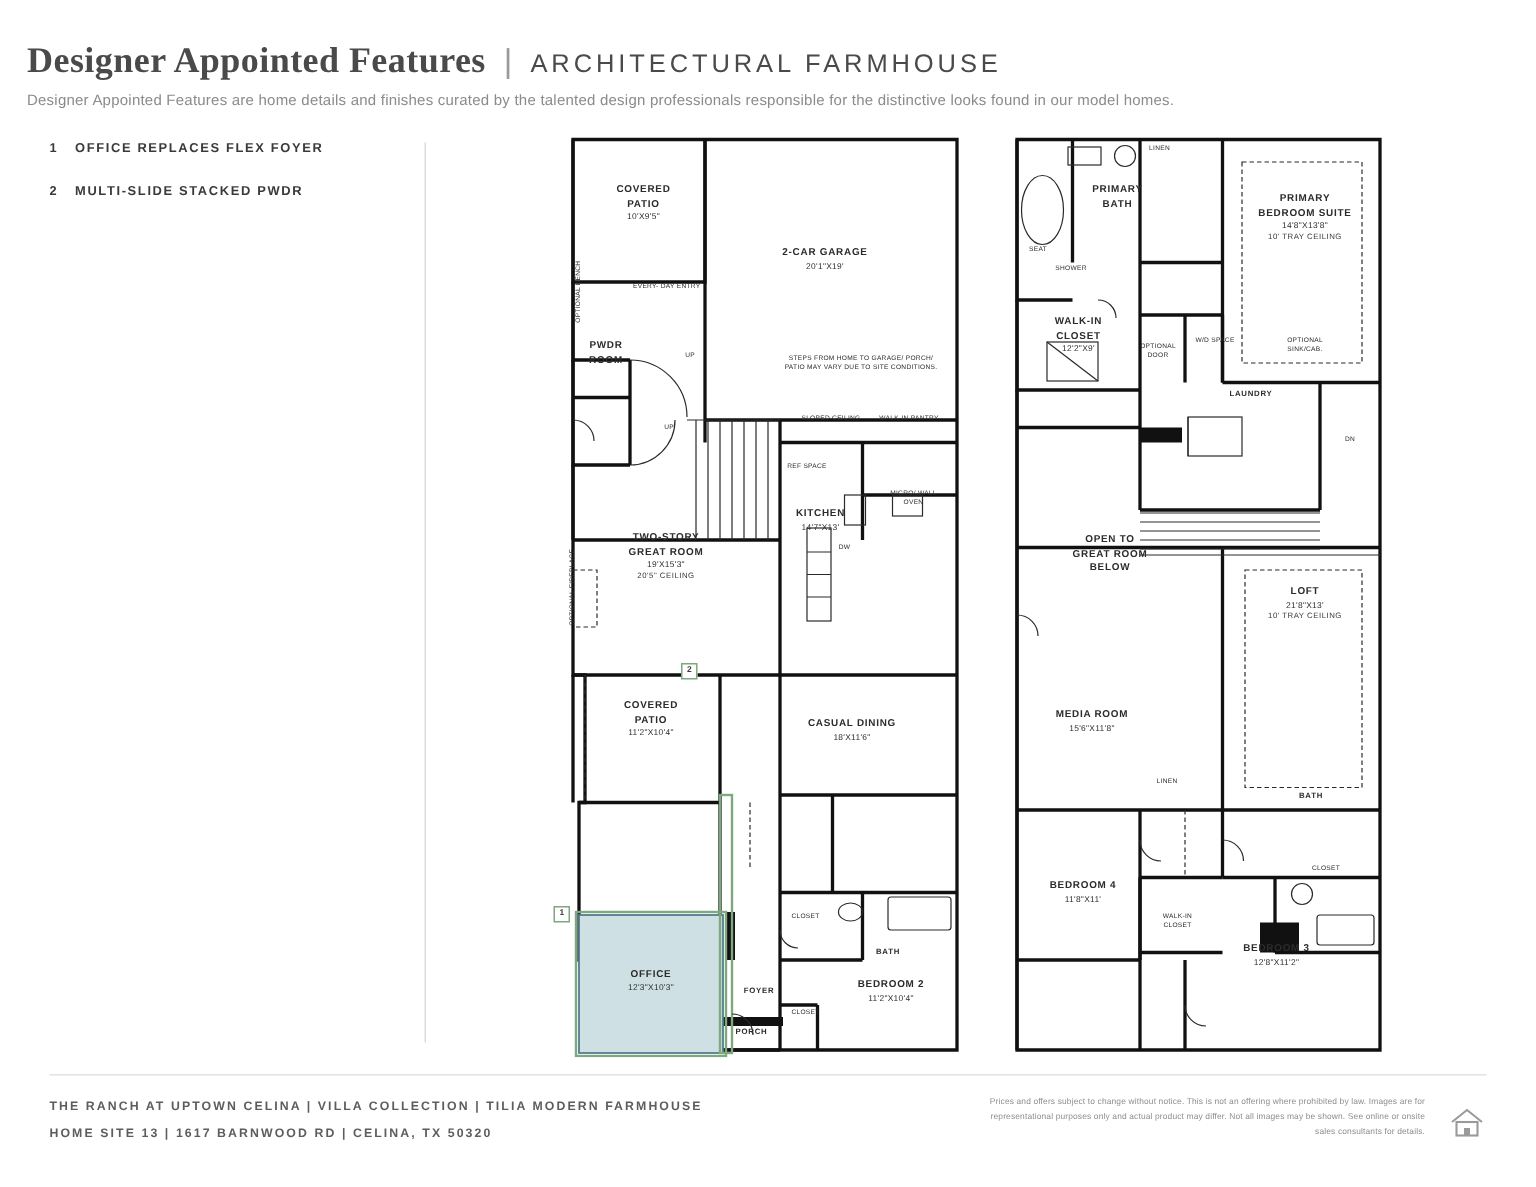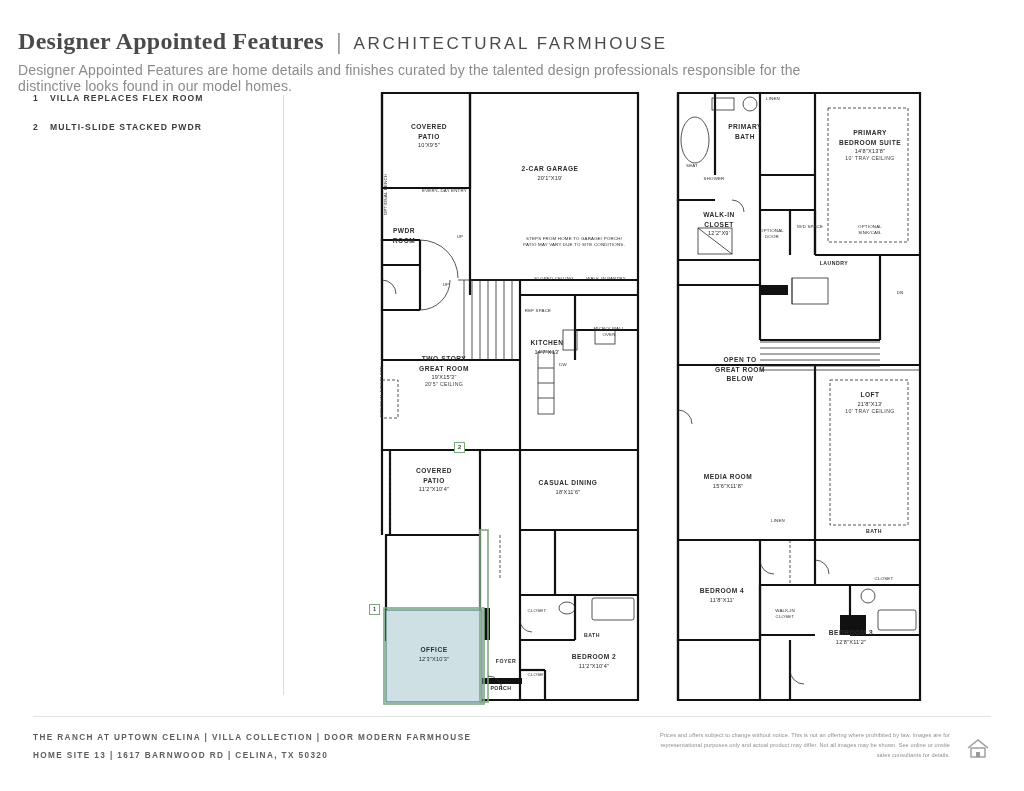--- a/index.html
+++ b/index.html
@@ -46,21 +46,21 @@
     font-weight: 300;
     padding: 0 2px;
   }
   .title-sub {
     font-size: 17px;
     letter-spacing: 2.6px;
     color: #4a4a4a;
   }
   .subtitle {
     margin-top: 7px;
-    font-size: 14px;
+    font-size: 10px;
     letter-spacing: 0.15px;
     color: #8b8b8b;
   }
 
   
   .legend {
     position: absolute;
     left: 33px;
     top: 93px;
     width: 240px;
@@ -185,21 +185,21 @@
       <span class="title-main">Designer Appointed Features</span>
       <span class="title-sep">|</span>
       <span class="title-sub">ARCHITECTURAL FARMHOUSE</span>
     </div>
     <div class="subtitle">Designer Appointed Features are home details and finishes curated by the talented design professionals responsible for the distinctive looks found in our model homes.</div>
   </div>
 
   <div class="legend">
     <div class="legend-item">
       <span class="legend-num">1</span>
-      <span class="legend-label">VILLA REPLACES FLEX ROOM</span>
+      <span class="legend-label">OFFICE REPLACES FLEX FOYER</span>
     </div>
     <div class="legend-item">
       <span class="legend-num">2</span>
       <span class="legend-label">MULTI-SLIDE STACKED PWDR</span>
     </div>
   </div>
 
   <div class="v-divider"></div>
 
   <div class="plan">
@@ -572,21 +572,21 @@
     </div>
 
     <div class="callout" style="left:9px; top:524px;">1</div>
     <div class="callout" style="left:94px; top:362px;">2</div>
 
   </div>
 
   <div class="footer-rule"></div>
 
   <div class="footer-left">
-    <div class="line">THE RANCH AT UPTOWN CELINA  |  VILLA COLLECTION  |  DOOR MODERN FARMHOUSE</div>
+    <div class="line">THE RANCH AT UPTOWN CELINA  |  VILLA COLLECTION  |  TILIA MODERN FARMHOUSE</div>
     <div class="line">HOME SITE 13  |  1617 BARNWOOD RD  |  CELINA, TX 50320</div>
   </div>
 
   <div class="footer-right">Prices and offers subject to change without notice. This is not an offering where prohibited by law. Images are for representational purposes only and actual product may differ. Not all images may be shown. See online or onsite sales consultants for details.</div>
 
   <div class="eho">
     <svg width="26" height="26" viewBox="0 0 26 26">
       <path d="M3,13 L13,5 L23,13" fill="none" stroke="#9a9a9a" stroke-width="1.4"></path>
       <rect x="6" y="13" width="14" height="9" fill="none" stroke="#9a9a9a" stroke-width="1.4"></rect>
       <rect x="11" y="17" width="4" height="5" fill="#9a9a9a"></rect>

